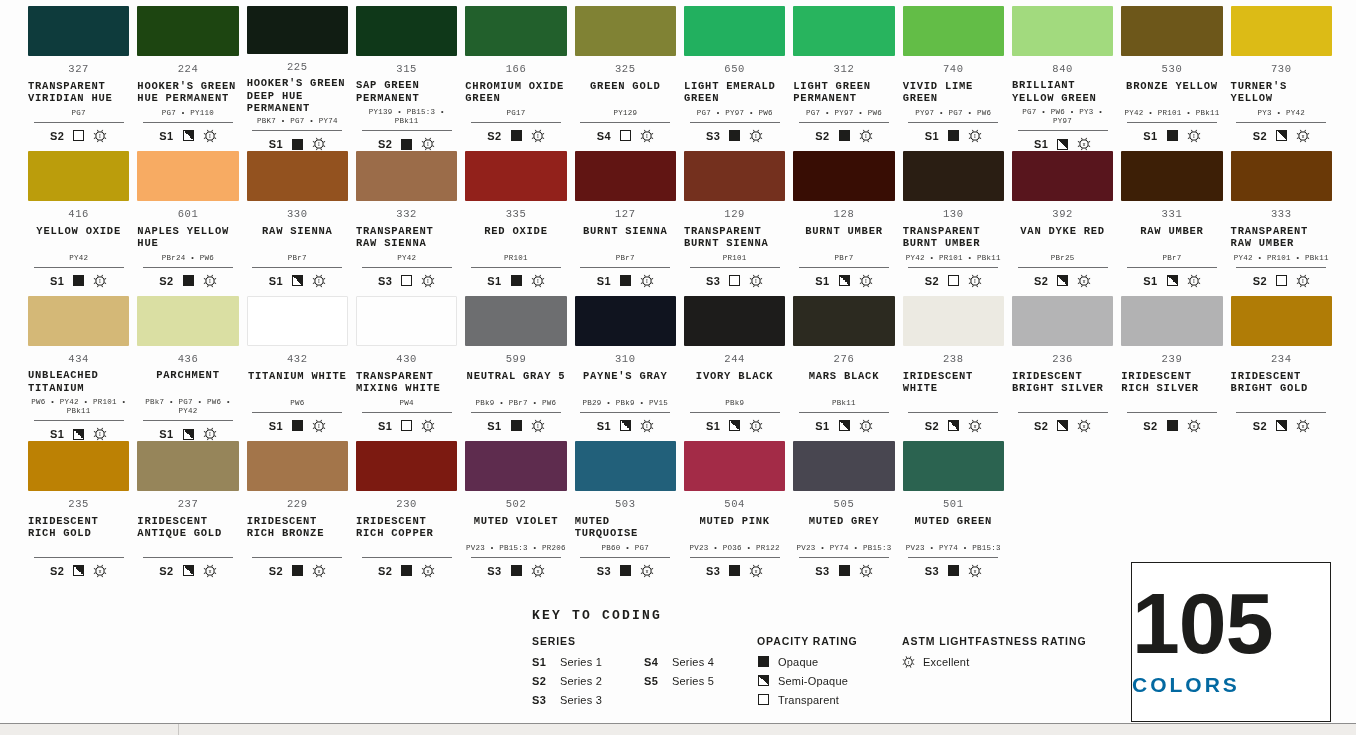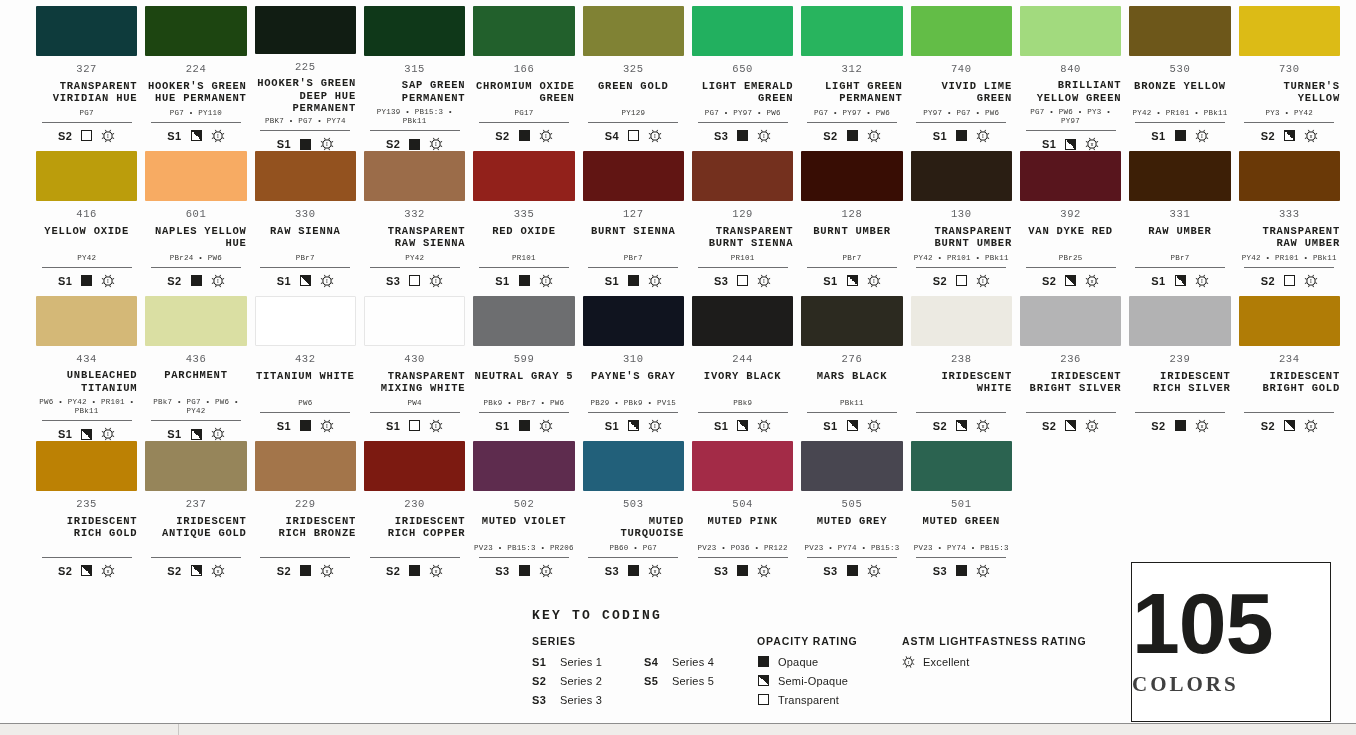--- a/index.html
+++ b/index.html
@@ -9,21 +9,21 @@
     font-family:"Liberation Sans", sans-serif;
     overflow:hidden;
     position:relative;
   }
   .page{
     position:absolute;inset:0;
     background:#fdfdfd;
   }
   .grid{
     position:absolute;
-    left:32px;top:6px;
+    left:24px;top:6px;
     width:1312px;
   }
   .row{
     display:flex;
     width:1312px;
     height:145px;
   }
   .cell{
     width:109.33px;
     box-sizing:border-box;
@@ -45,21 +45,21 @@
     line-height:1;
     font-family:"Liberation Mono", monospace;
   }
   .name{
     margin-top:5px;
     font-size:10.5px;
     font-weight:bold;
     letter-spacing:.75px;
     line-height:12.5px;
     color:#1d1d1b;
-    text-align:right;
+    text-align:left;
     text-transform:uppercase;
     font-family:"Liberation Mono", monospace;
     min-height:25px;
   }
   .pig{
     margin-top:4px;
     font-size:7.5px;
     letter-spacing:.25px;
     color:#3a3a38;
     text-align:center;
@@ -172,22 +172,22 @@
     letter-spacing:-1px;
     line-height:.85;
     color:#1d1d1b;
     font-family:"Liberation Sans", sans-serif;
   }
   .count-label{
     margin-top:12px;
     font-size:21px;
     font-weight:bold;
     letter-spacing:3px;
-    color:#404040;
-    font-family:Liberation Serif, serif;
+    color:#0369a1;
+    font-family:Liberation Sans, sans-serif;
   }
   .bottom-rule{
     position:absolute;
     left:0;right:0;top:723px;
     height:1px;background:#8d8d8d;
   }
   .bottom-strip{
     position:absolute;
     left:0;right:0;top:724px;bottom:0;
     background:#efedea;

